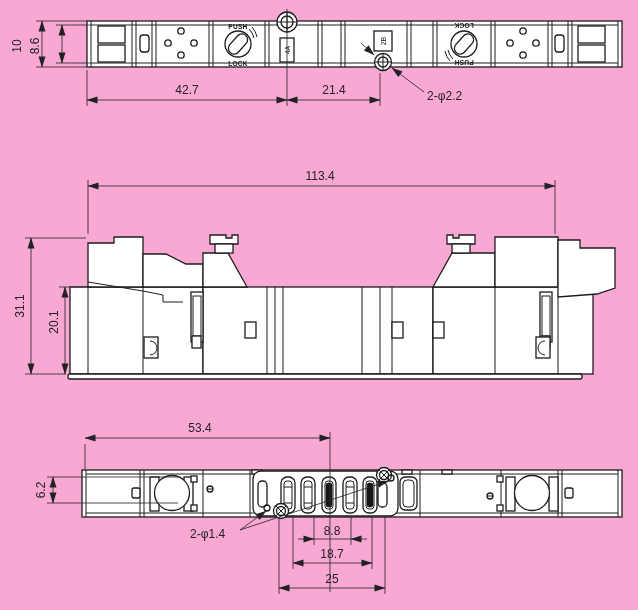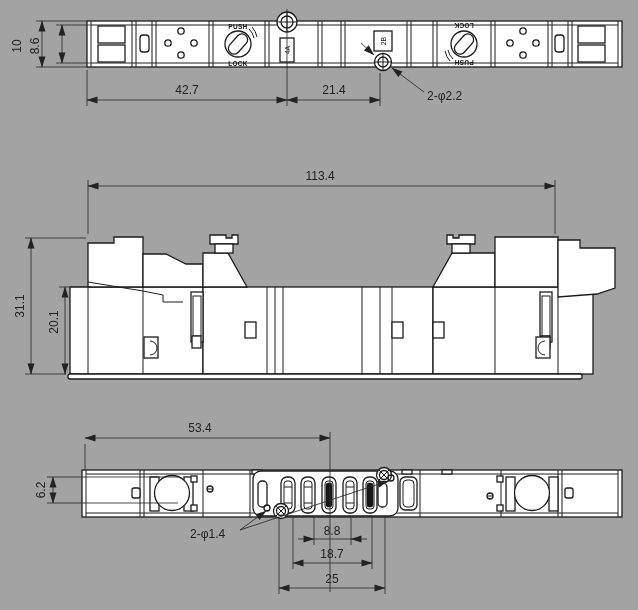--- a/index.html
+++ b/index.html
@@ -1,16 +1,16 @@
 <!DOCTYPE html>
 <html><head>
 <meta charset="utf-8">
 <style>
   html,body{margin:0;padding:0;background:#ffffff;}
-  .stage{position:relative;width:638px;height:610px;background:#a3a3a3;overflow:hidden;
+  .stage{position:relative;width:638px;height:610px;background:#f9a8d4;overflow:hidden;
          font-family:"Liberation Sans",sans-serif;}
   svg{display:block}
   .p  {fill:none;stroke:#1c1c1c;stroke-width:1.3;stroke-linejoin:miter;}
   .pw {fill:#ffffff;stroke:#1c1c1c;stroke-width:1.3;stroke-linejoin:miter;}
   .pt {fill:none;stroke:#1c1c1c;stroke-width:1;}
   .dk {fill:#161616;stroke:#161616;stroke-width:0.5;}
   .t  {fill:none;stroke:#2a2a2a;stroke-width:0.85;}
   .d  {font:12px "Liberation Sans",sans-serif;fill:#222;}
   .s  {font:bold 6.5px "Liberation Sans",sans-serif;fill:#111;letter-spacing:.3px;}
   .pl {font:7px "Liberation Sans",sans-serif;fill:#111;}

